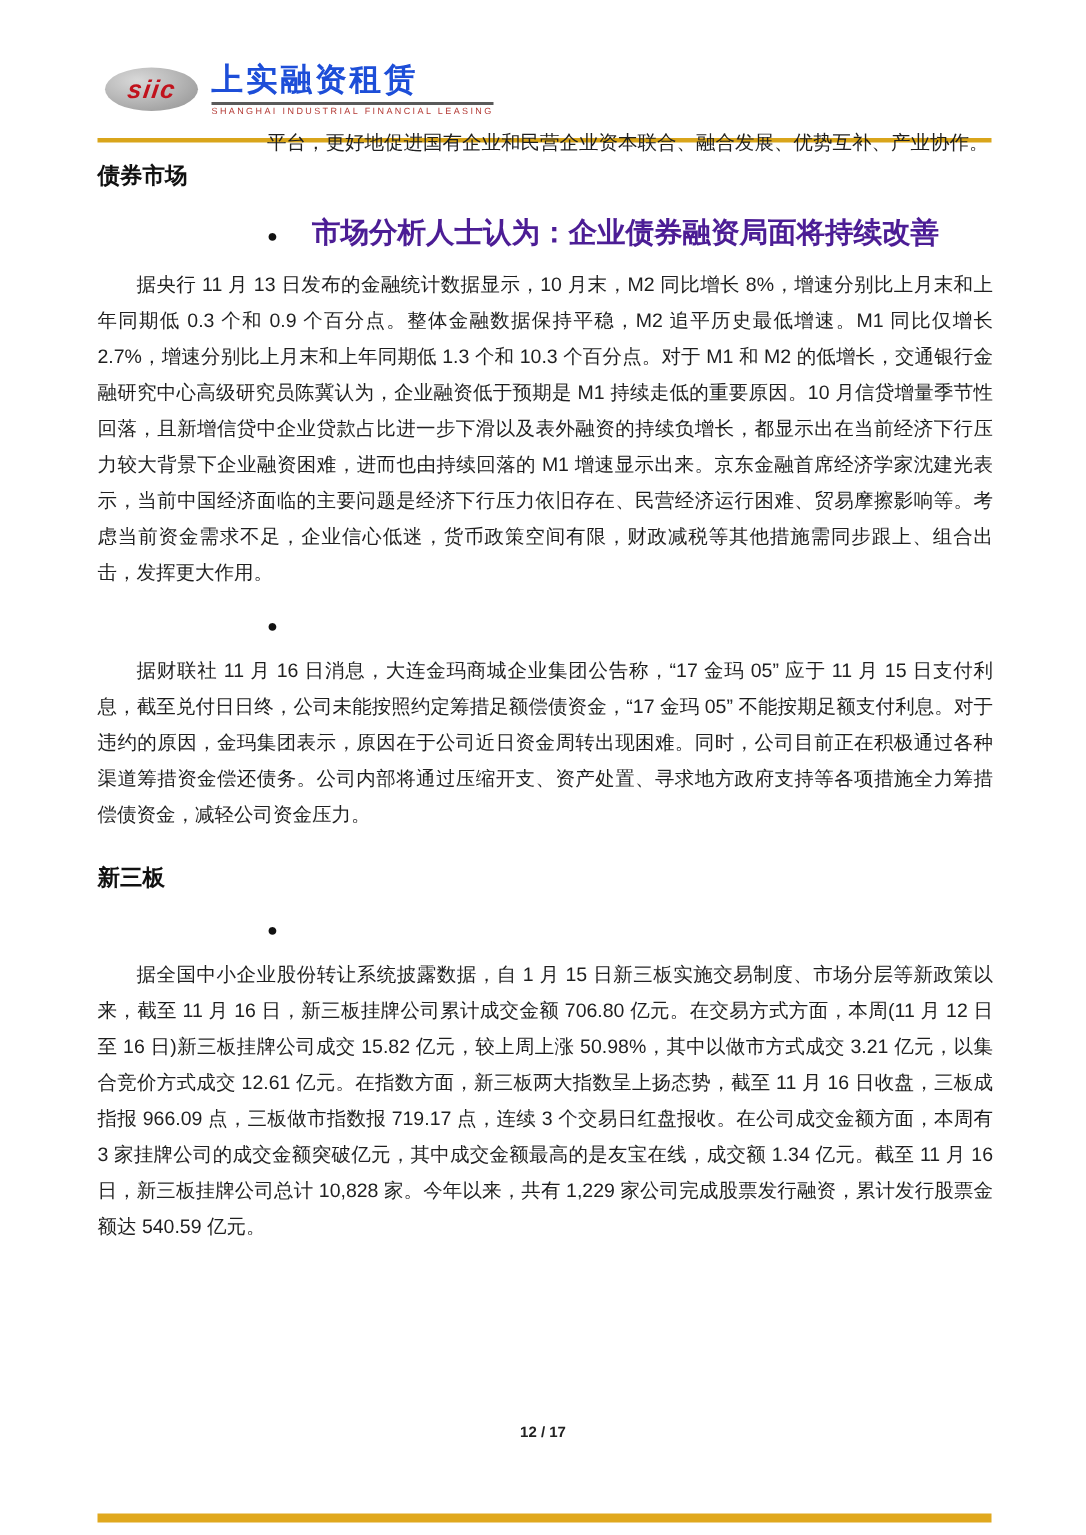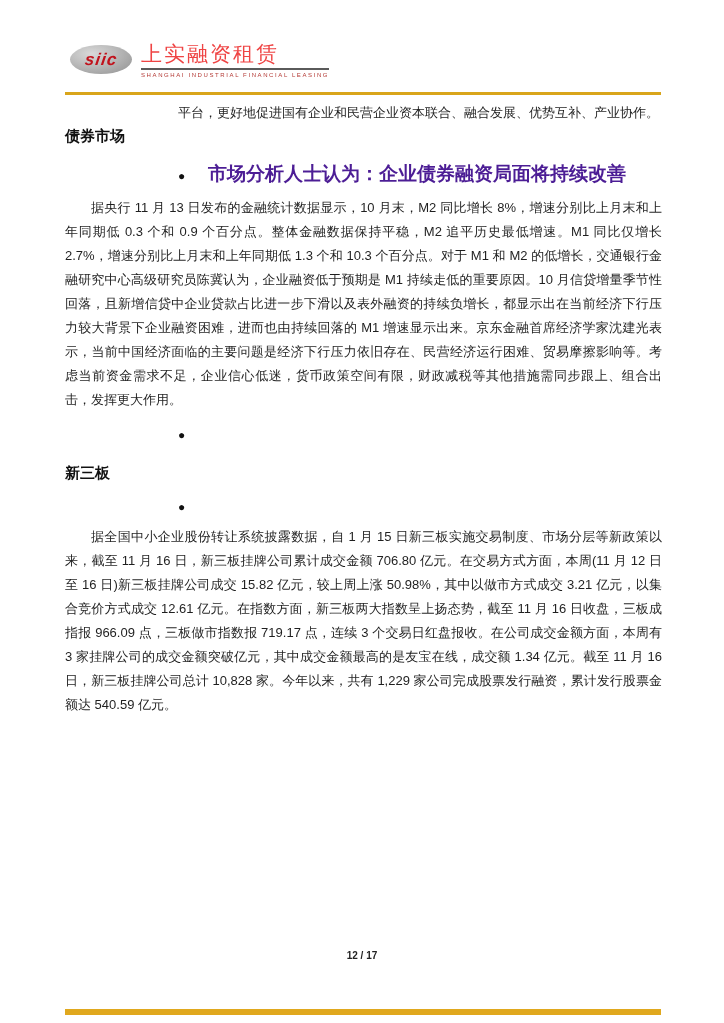--- a/index.html
+++ b/index.html
@@ -39,23 +39,23 @@
     color: #c1121c;
     font-style: italic;
     font-weight: bold;
     font-size: 17px;
     letter-spacing: 1px;
     transform: skewX(-8deg);
   }
   .brand-block { display: flex; flex-direction: column; }
   .brand-cn {
     font-size: 21px;
-    color: #ef4444;
+    color: #1d4ed8;
     letter-spacing: 2px;
-    font-weight: 400;
+    font-weight: 700;
     padding-bottom: 3px;
     border-bottom: 2px solid #5a5a5a;
     line-height: 1.1;
   }
   .brand-en {
     margin-top: 2px;
     font-size: 6px;
     color: #b43a35;
     letter-spacing: 1.6px;
     white-space: nowrap;
@@ -66,21 +66,21 @@
     top: 92px;
     left: 65px;
     width: 596px;
     height: 3px;
     background: #d9a51b;
   }
 
   
   .content {
     position: absolute;
-    top: 101px;
+    top: 83px;
     left: 65px;
     width: 597px;
   }
   .body-text {
     font-size: 13px;
     line-height: 24px;
     text-align: justify;
     color: #1f1f1f;
   }
   .intro { margin-left: 113px; }
@@ -160,20 +160,21 @@
 
     <div class="bullet-item">
       <span class="bullet-dot">●</span>
       <span class="bullet-headline">市场分析人士认为：企业债券融资局面将持续改善</span>
     </div>
     <p class="body-text para">据央行 11 月 13 日发布的金融统计数据显示，10 月末，M2 同比增长 8%，增速分别比上月末和上年同期低 0.3 个和 0.9 个百分点。整体金融数据保持平稳，M2 追平历史最低增速。M1 同比仅增长 2.7%，增速分别比上月末和上年同期低 1.3 个和 10.3 个百分点。对于 M1 和 M2 的低增长，交通银行金融研究中心高级研究员陈冀认为，企业融资低于预期是 M1 持续走低的重要原因。10 月信贷增量季节性回落，且新增信贷中企业贷款占比进一步下滑以及表外融资的持续负增长，都显示出在当前经济下行压力较大背景下企业融资困难，进而也由持续回落的 M1 增速显示出来。京东金融首席经济学家沈建光表示，当前中国经济面临的主要问题是经济下行压力依旧存在、民营经济运行困难、贸易摩擦影响等。考虑当前资金需求不足，企业信心低迷，货币政策空间有限，财政减税等其他措施需同步跟上、组合出击，发挥更大作用。</p>
 
     <div class="bullet-item mt-lg">
       <span class="bullet-dot">●</span>
     </div>
+    <p class="body-text para">据财联社 11 月 16 日消息，大连金玛商城企业集团公告称，“17 金玛 05” 应于 11 月 15 日支付利息，截至兑付日日终，公司未能按照约定筹措足额偿债资金，“17 金玛 05” 不能按期足额支付利息。对于违约的原因，金玛集团表示，原因在于公司近日资金周转出现困难。同时，公司目前正在积极通过各种渠道筹措资金偿还债务。公司内部将通过压缩开支、资产处置、寻求地方政府支持等各项措施全力筹措偿债资金，减轻公司资金压力。</p>
 
     <div class="section-title mt-lg">新三板</div>
 
     <div class="bullet-item">
       <span class="bullet-dot">●</span>
     </div>
     <p class="body-text para">据全国中小企业股份转让系统披露数据，自 1 月 15 日新三板实施交易制度、市场分层等新政策以来，截至 11 月 16 日，新三板挂牌公司累计成交金额 706.80 亿元。在交易方式方面，本周(11 月 12 日至 16 日)新三板挂牌公司成交 15.82 亿元，较上周上涨 50.98%，其中以做市方式成交 3.21 亿元，以集合竞价方式成交 12.61 亿元。在指数方面，新三板两大指数呈上扬态势，截至 11 月 16 日收盘，三板成指报 966.09 点，三板做市指数报 719.17 点，连续 3 个交易日红盘报收。在公司成交金额方面，本周有 3 家挂牌公司的成交金额突破亿元，其中成交金额最高的是友宝在线，成交额 1.34 亿元。截至 11 月 16 日，新三板挂牌公司总计 10,828 家。今年以来，共有 1,229 家公司完成股票发行融资，累计发行股票金额达 540.59 亿元。</p>
 
   </div>
 

